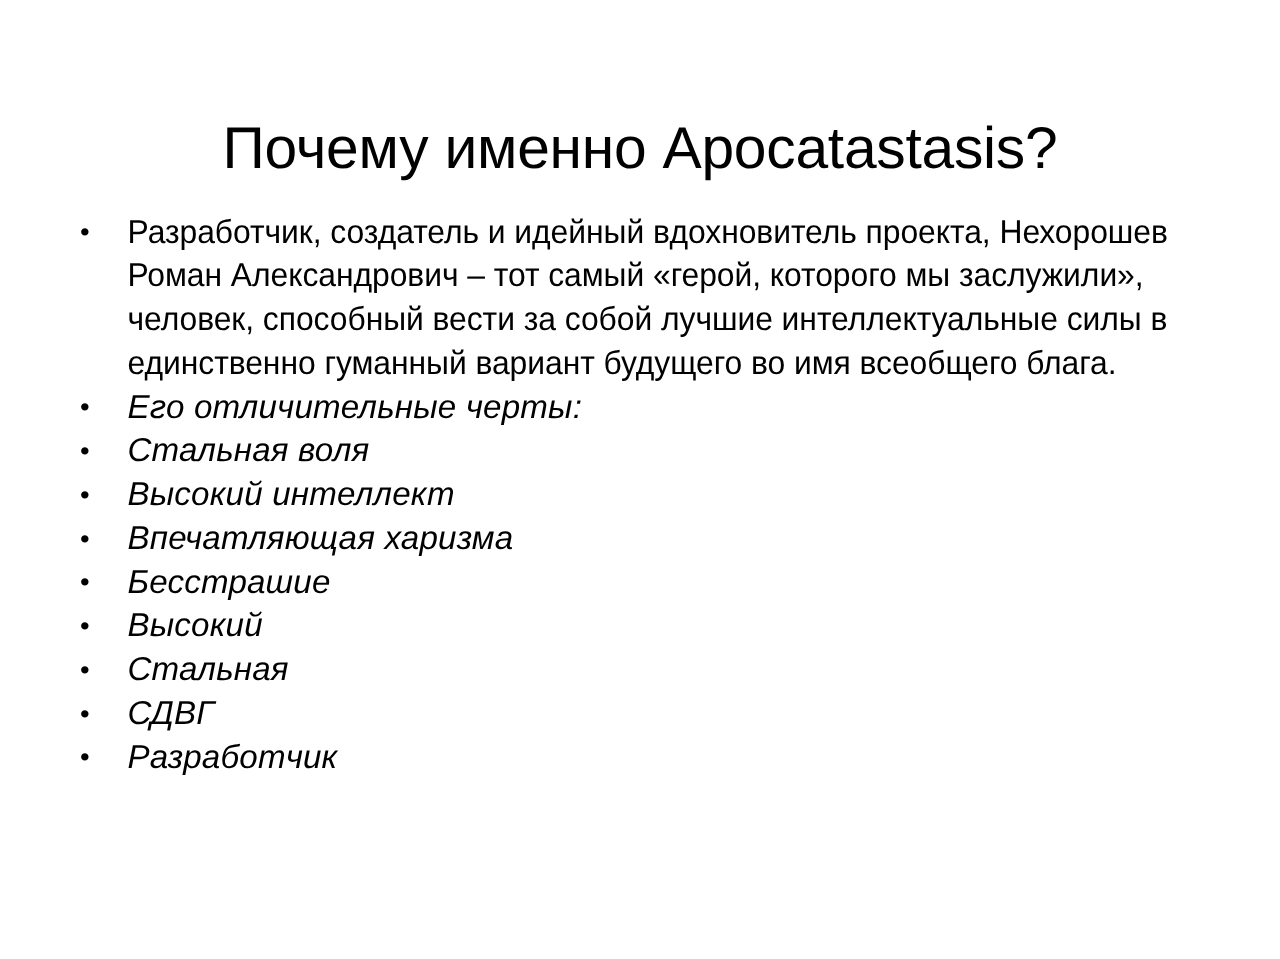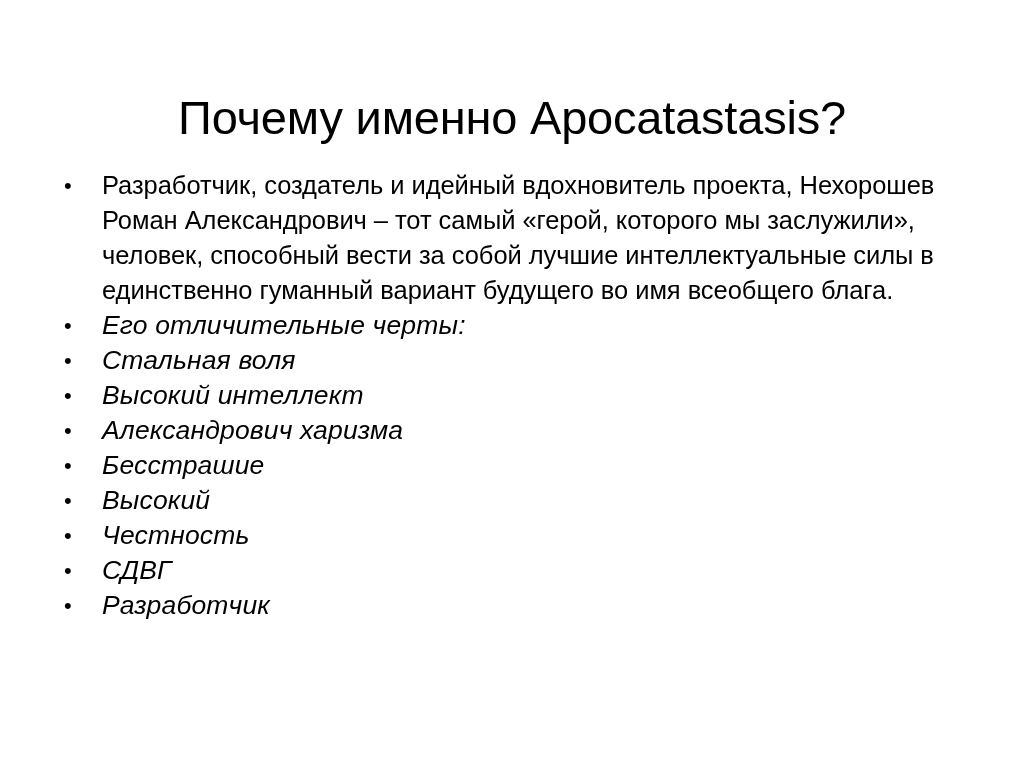--- a/index.html
+++ b/index.html
@@ -114,36 +114,36 @@
       <span class="txt">Стальная воля</span>
     </li>
 
     <li class="bullet-item wide">
       <span class="dot">•</span>
       <span class="txt">Высокий интеллект</span>
     </li>
 
     <li class="bullet-item wide">
       <span class="dot">•</span>
-      <span class="txt">Александрович харизма</span>
+      <span class="txt">Впечатляющая харизма</span>
     </li>
 
     <li class="bullet-item wide">
       <span class="dot">•</span>
       <span class="txt">Бесстрашие</span>
     </li>
 
     <li class="bullet-item wide">
       <span class="dot">•</span>
       <span class="txt">Высокий</span>
     </li>
 
     <li class="bullet-item wide">
       <span class="dot">•</span>
-      <span class="txt">Честность</span>
+      <span class="txt">Стальная</span>
     </li>
 
     <li class="bullet-item wide">
       <span class="dot">•</span>
       <span class="txt">СДВГ</span>
     </li>
 
     <li class="bullet-item wide">
       <span class="dot">•</span>
       <span class="txt">Разработчик</span>

